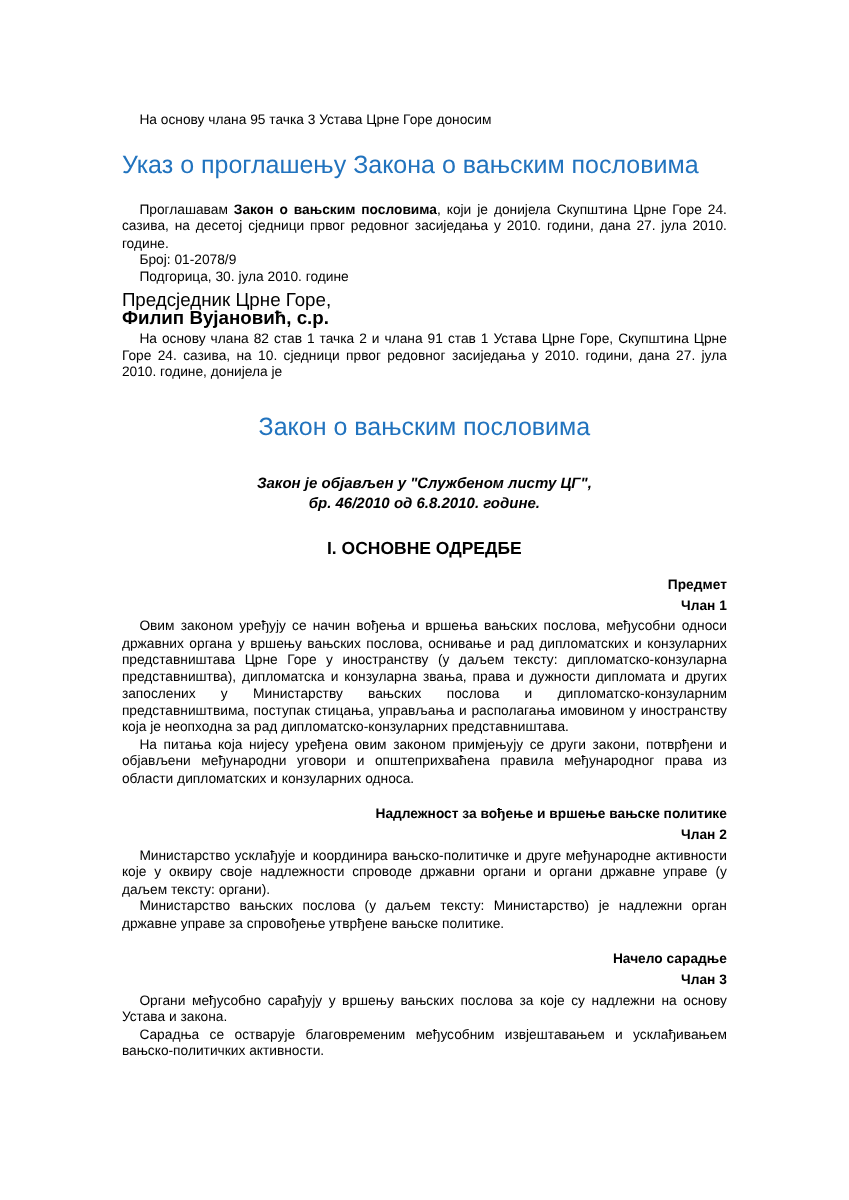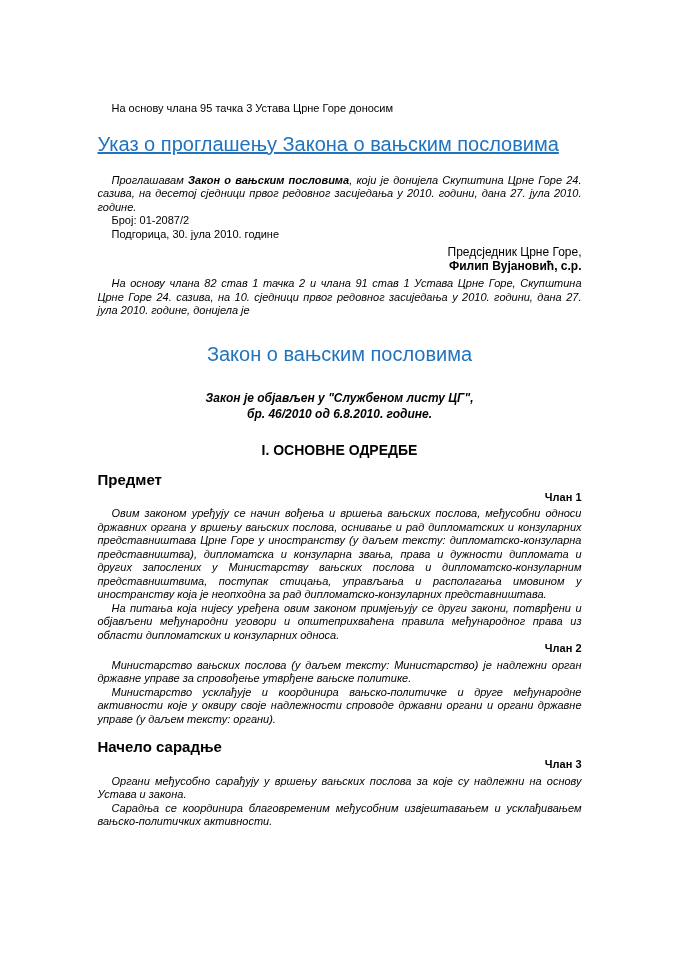--- a/index.html
+++ b/index.html
@@ -6,49 +6,46 @@
   html, body { background: #ffffff; }
   body {
     width: 679px;
     min-height: 960px;
     font-family: "Liberation Sans", sans-serif;
     color: #000000;
     -webkit-font-smoothing: antialiased;
   }
   .page {
     width: 484px;
-    margin: 16px auto;
+    margin: 4px auto;
     padding-top: 86px;
     padding-bottom: 40px;
   }
   .body-text {
     font-size: 11px;
     line-height: 13.5px;
     text-align: justify;
     text-indent: 14px;
-    font-style: italic;
   }
   .meta-line {
     font-size: 11px;
     line-height: 13.5px;
     text-indent: 14px;
   }
   .decree-title {
     color: var(--heading-blue, #2173be);
     font-size: 20px;
     font-weight: normal;
     line-height: 24px;
     margin: 16px 0 18px 0;
     text-indent: 0;
-    text-decoration: underline;
   }
   .decree-paragraph { margin-bottom: 0; }
   .signature {
-    text-align: right;
-    font-size: 12px;
+    font-size: 15px;
     line-height: 13.5px;
     margin: 5px 0 4px 0;
   }
   .signature .name { font-weight: bold; }
   .basis-paragraph { margin-top: 4px; }
   .law-title {
     color: var(--heading-blue, #2173be);
     font-size: 20px;
     font-weight: normal;
     line-height: 24px;
@@ -64,22 +61,22 @@
     margin: 18px 0 14px 0;
   }
   .section-heading {
     text-align: center;
     font-size: 14px;
     font-weight: bold;
     line-height: 17px;
     margin: 20px 0 10px 0;
   }
   .article-heading {
-    text-align: left;
-    font-size: 15px;
+    text-align: right;
+    font-size: 11px;
     font-weight: bold;
     line-height: 16px;
     margin: 13px 0 3px 0;
   }
   .article-label {
     text-align: right;
     font-size: 11px;
     font-weight: bold;
     line-height: 13.5px;
     margin: 0 0 3px 0;
@@ -89,21 +86,21 @@
 <body>
 
 <div class="page">
 
   <p class="meta-line">На основу члана 95 тачка 3 Устава Црне Горе доносим</p>
 
   <h1 class="decree-title">Указ о проглашењу Закона о вањским пословима</h1>
 
   <p class="body-text decree-paragraph"><span>Проглашавам </span><b>Закон о вањским пословима</b><span>, који је донијела Скупштина Црне Горе 24. сазива, на десетој сједници првог редовног засиједања у 2010. години, дана 27. јула 2010. године.</span></p>
 
-  <p class="meta-line">Број: 01-2087/2</p>
+  <p class="meta-line">Број: 01-2078/9</p>
   <p class="meta-line">Подгорица, 30. јула 2010. године</p>
 
   <div class="signature">
     <p>Предсједник Црне Горе,</p>
     <p class="name">Филип Вујановић, с.р.</p>
   </div>
 
   <p class="body-text basis-paragraph">На основу члана 82 став 1 тачка 2 и члана 91 став 1 Устава Црне Горе, Скупштина Црне Горе 24. сазива, на 10. сједници првог редовног засиједања у 2010. години, дана 27. јула 2010. године, донијела је</p>
 
   <h1 class="law-title">Закон о вањским пословима</h1>
@@ -113,22 +110,23 @@
     <p>бр. 46/2010 од 6.8.2010. године.</p>
   </div>
 
   <h2 class="section-heading">I. ОСНОВНЕ ОДРЕДБЕ</h2>
 
   <h3 class="article-heading">Предмет</h3>
   <p class="article-label">Члан 1</p>
   <p class="body-text">Овим законом уређују се начин вођења и вршења вањских послова, међусобни односи државних органа у вршењу вањских послова, оснивање и рад дипломатских и конзуларних представништава Црне Горе у иностранству (у даљем тексту: дипломатско-конзуларна представништва), дипломатска и конзуларна звања, права и дужности дипломата и других запослених у Министарству вањских послова и дипломатско-конзуларним представништвима, поступак стицања, управљања и располагања имовином у иностранству која је неопходна за рад дипломатско-конзуларних представништава.</p>
   <p class="body-text">На питања која нијесу уређена овим законом примјењују се други закони, потврђени и објављени међународни уговори и општеприхваћена правила међународног права из области дипломатских и конзуларних односа.</p>
 
+  <h3 class="article-heading">Надлежност за вођење и вршење вањске политике</h3>
   <p class="article-label">Члан 2</p>
+  <p class="body-text">Министарство усклађује и координира вањско-политичке и друге међународне активности које у оквиру своје надлежности спроводе државни органи и органи државне управе (у даљем тексту: органи).</p>
   <p class="body-text">Министарство вањских послова (у даљем тексту: Министарство) је надлежни орган државне управе за спровођење утврђене вањске политике.</p>
-  <p class="body-text">Министарство усклађује и координира вањско-политичке и друге међународне активности које у оквиру своје надлежности спроводе државни органи и органи државне управе (у даљем тексту: органи).</p>
 
   <h3 class="article-heading">Начело сарадње</h3>
   <p class="article-label">Члан 3</p>
   <p class="body-text">Органи међусобно сарађују у вршењу вањских послова за које су надлежни на основу Устава и закона.</p>
-  <p class="body-text">Сарадња се координира благовременим међусобним извјештавањем и усклађивањем вањско-политичких активности.</p>
+  <p class="body-text">Сарадња се остварује благовременим међусобним извјештавањем и усклађивањем вањско-политичких активности.</p>
 
 </div>
 
 </body></html>

